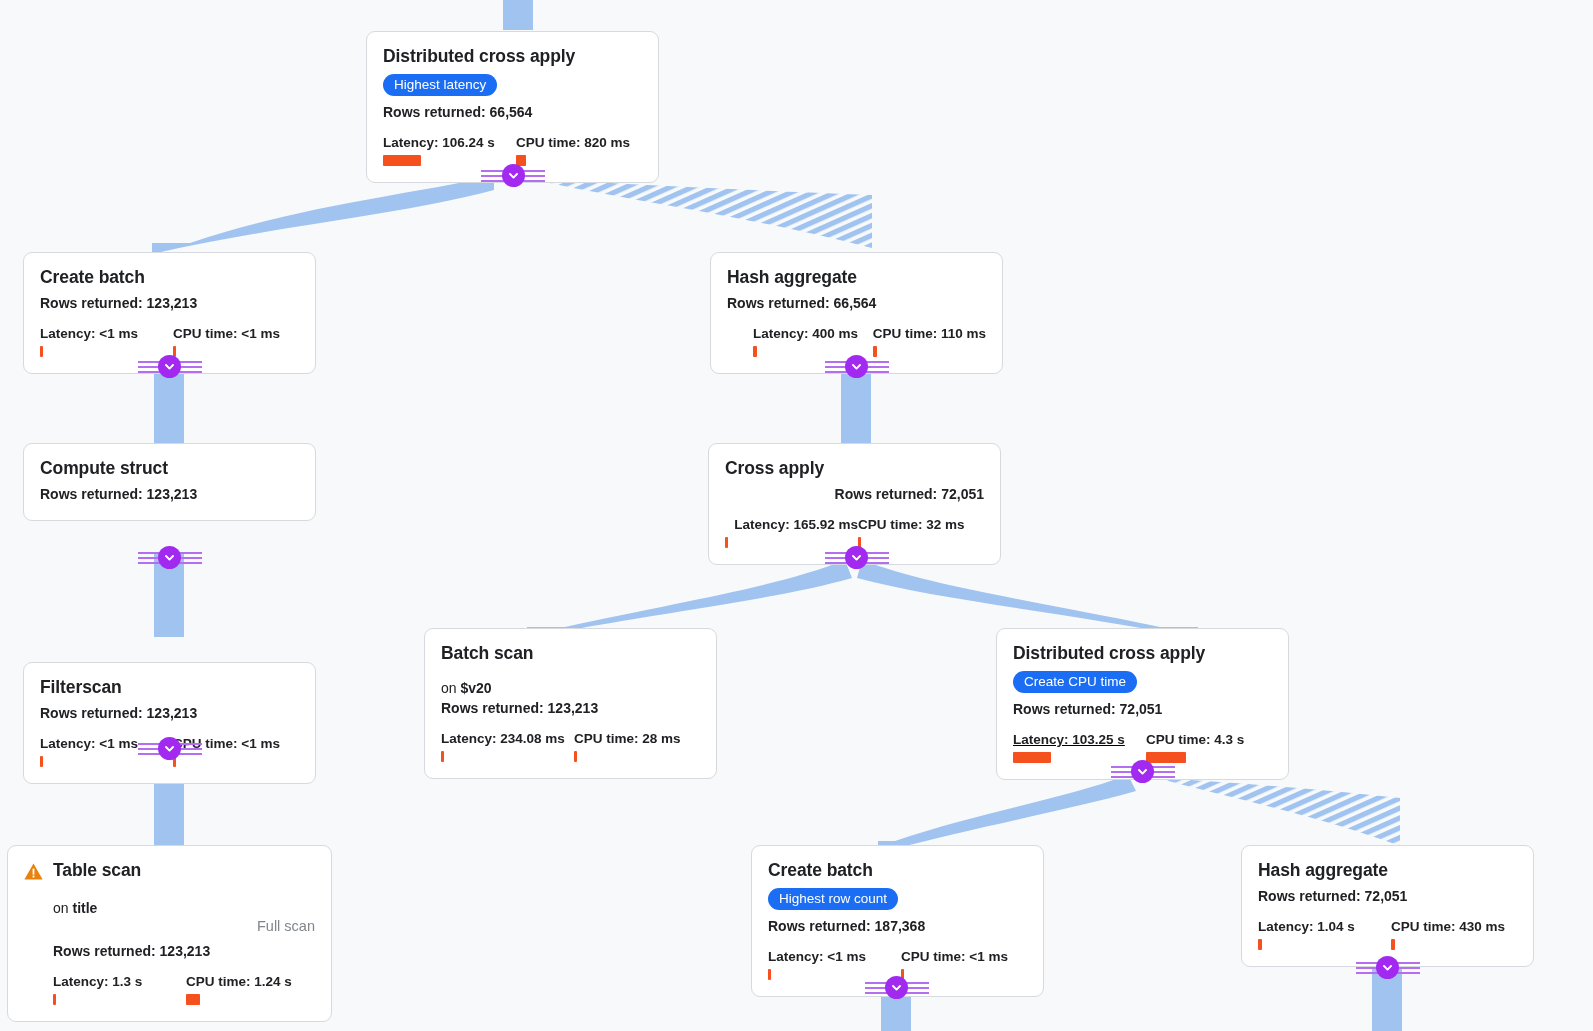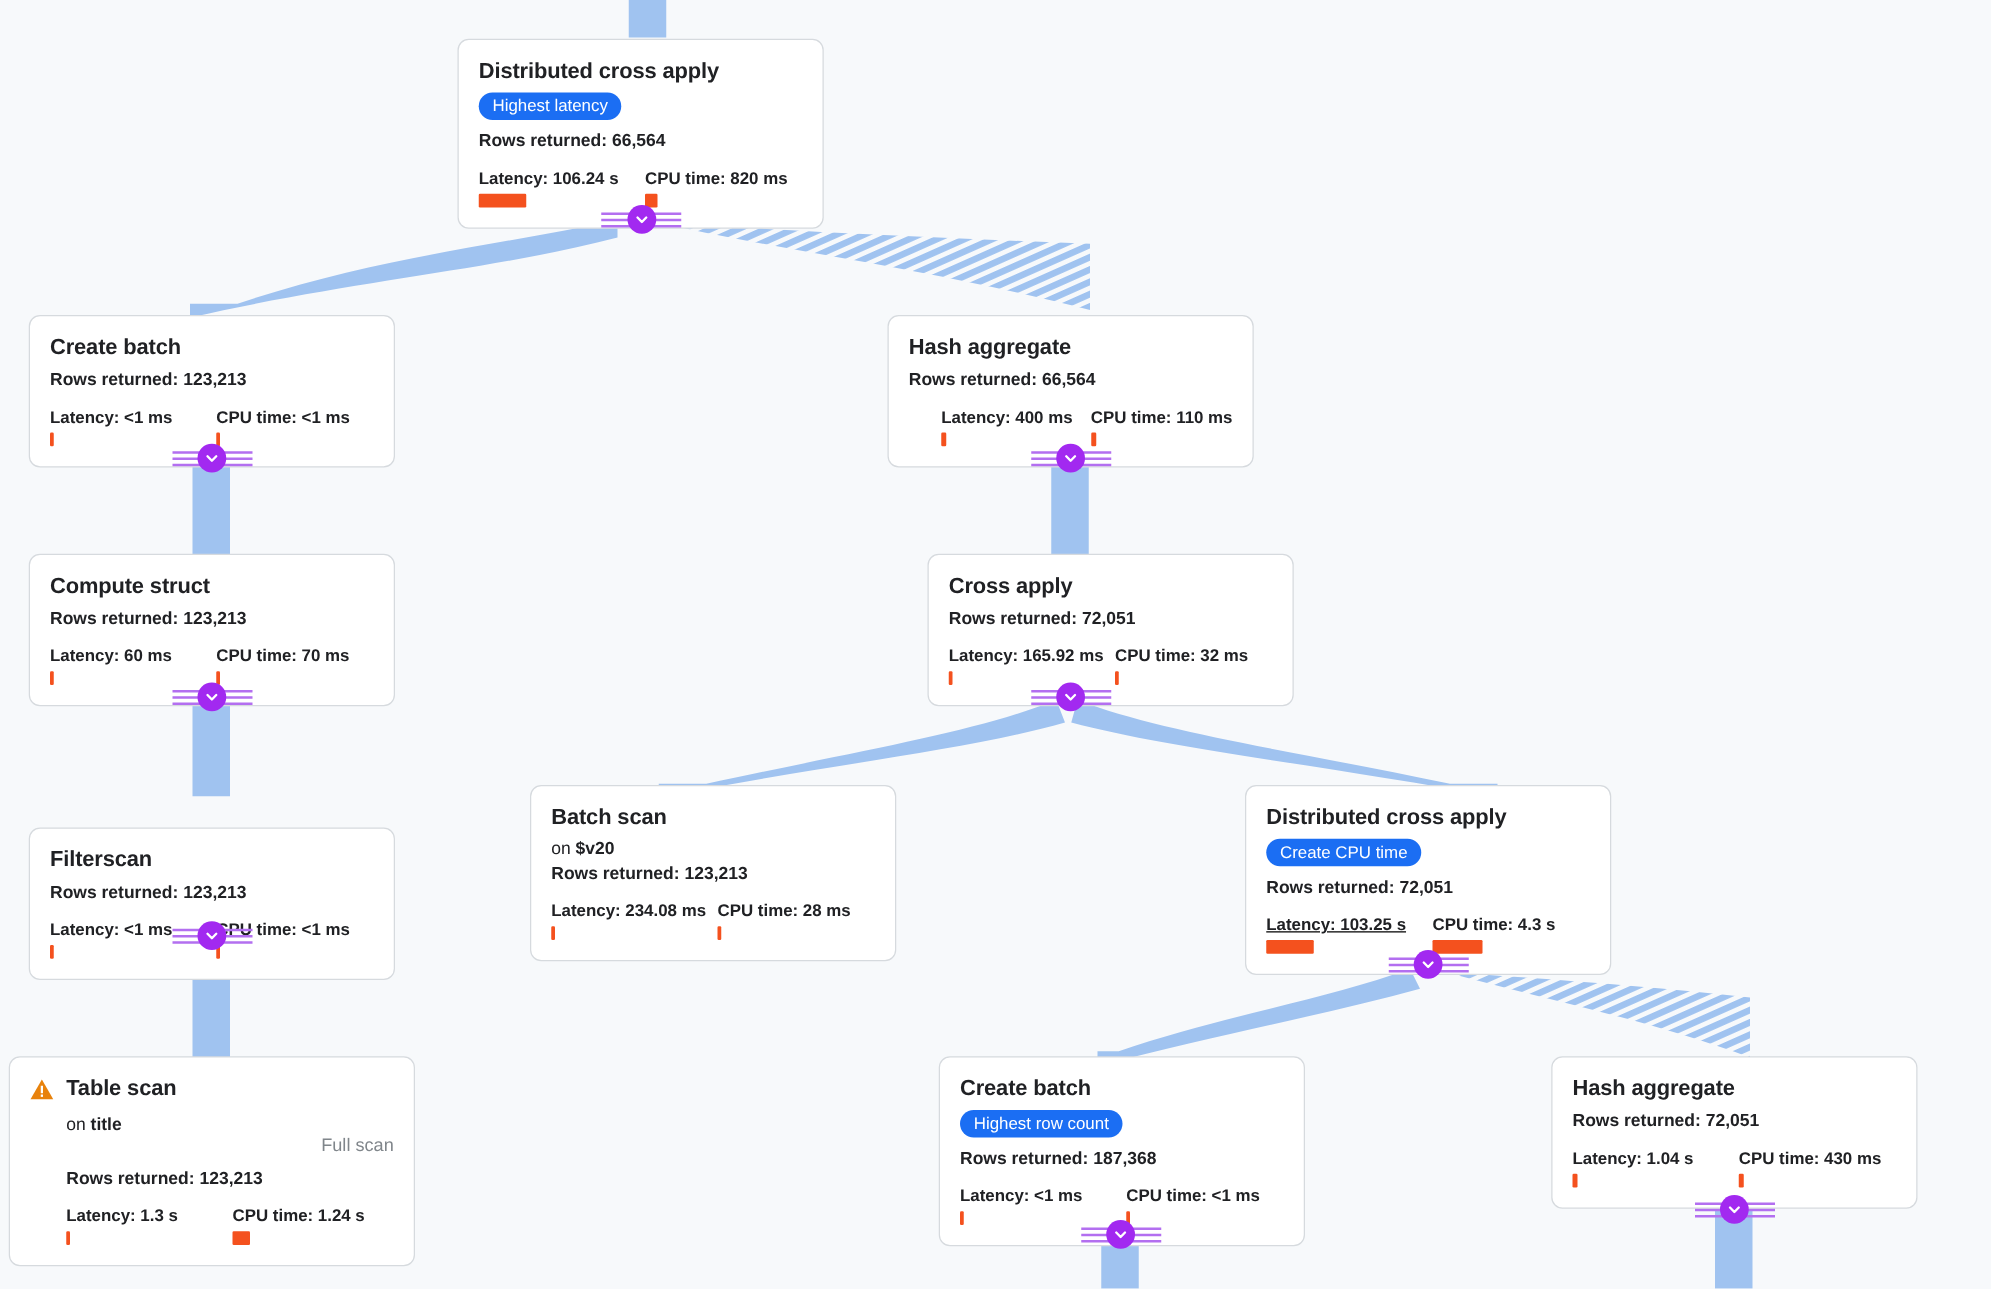--- a/index.html
+++ b/index.html
@@ -68,21 +68,21 @@
     background: #1b6ef3;
     color: #ffffff;
     font-size: 13.5px;
     line-height: 15px;
     white-space: nowrap;
   }
   .subtitle {
     font-size: 14px;
     color: #202124;
     line-height: 18px;
-    margin-top: 5px;
+    margin-top: 15px;
   }
   .subtitle b {
     font-weight: bold;
   }
   .subnote {
     font-size: 14.5px;
     color: #80868b;
     line-height: 19px;
     text-align: right;
   }
@@ -256,34 +256,24 @@
       </div>
     </div>
   </div>
 
   <div class="node" style="left:23px; top:443px; width:293px;">
     <div class="node-head">
       <div class="node-title">Compute struct</div>
     </div>
     <div class="node-body">
       <div class="rows">Rows returned: 123,213</div>
-      <div class="metrics">
-        <div class="metric" style="width:133px;">
-          <div class="metric-label">Latency: 60 ms</div>
-          <div class="metric-bar" style="width:3px;"></div>
-        </div>
-        <div class="metric">
-          <div class="metric-label">CPU time: 70 ms</div>
-          <div class="metric-bar" style="width:3px;"></div>
-        </div>
-      </div>
-    </div>
-  </div>
-
-  <div class="node" style="left:742px; top:443px; width:293px;">
+    </div>
+  </div>
+
+  <div class="node" style="left:708px; top:443px; width:293px;text-align:right;">
     <div class="node-head">
       <div class="node-title">Cross apply</div>
     </div>
     <div class="node-body">
       <div class="rows">Rows returned: 72,051</div>
       <div class="metrics">
         <div class="metric" style="width:133px;">
           <div class="metric-label">Latency: 165.92 ms</div>
           <div class="metric-bar" style="width:3px;"></div>
         </div>

